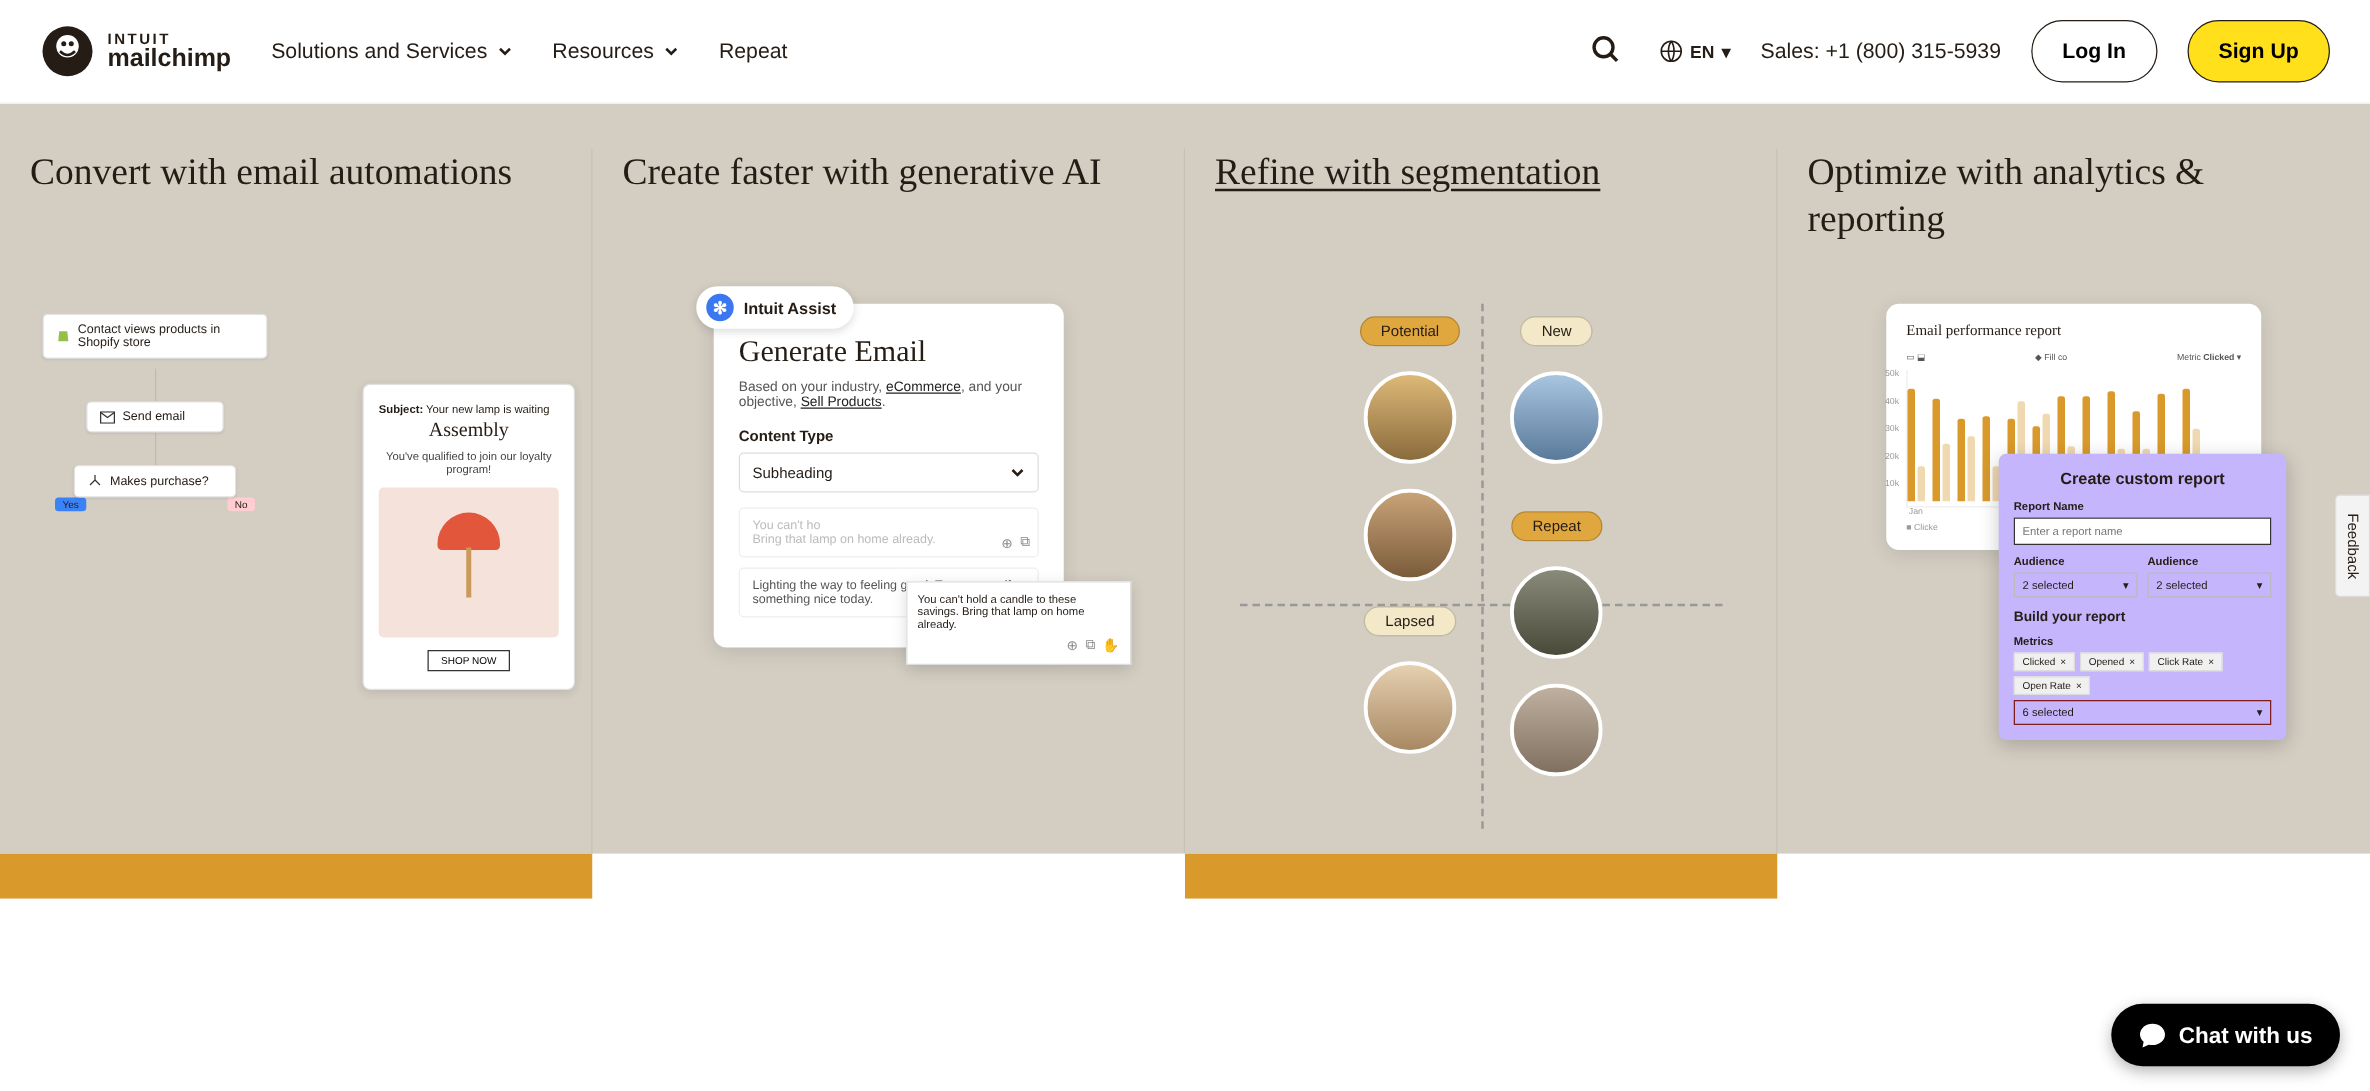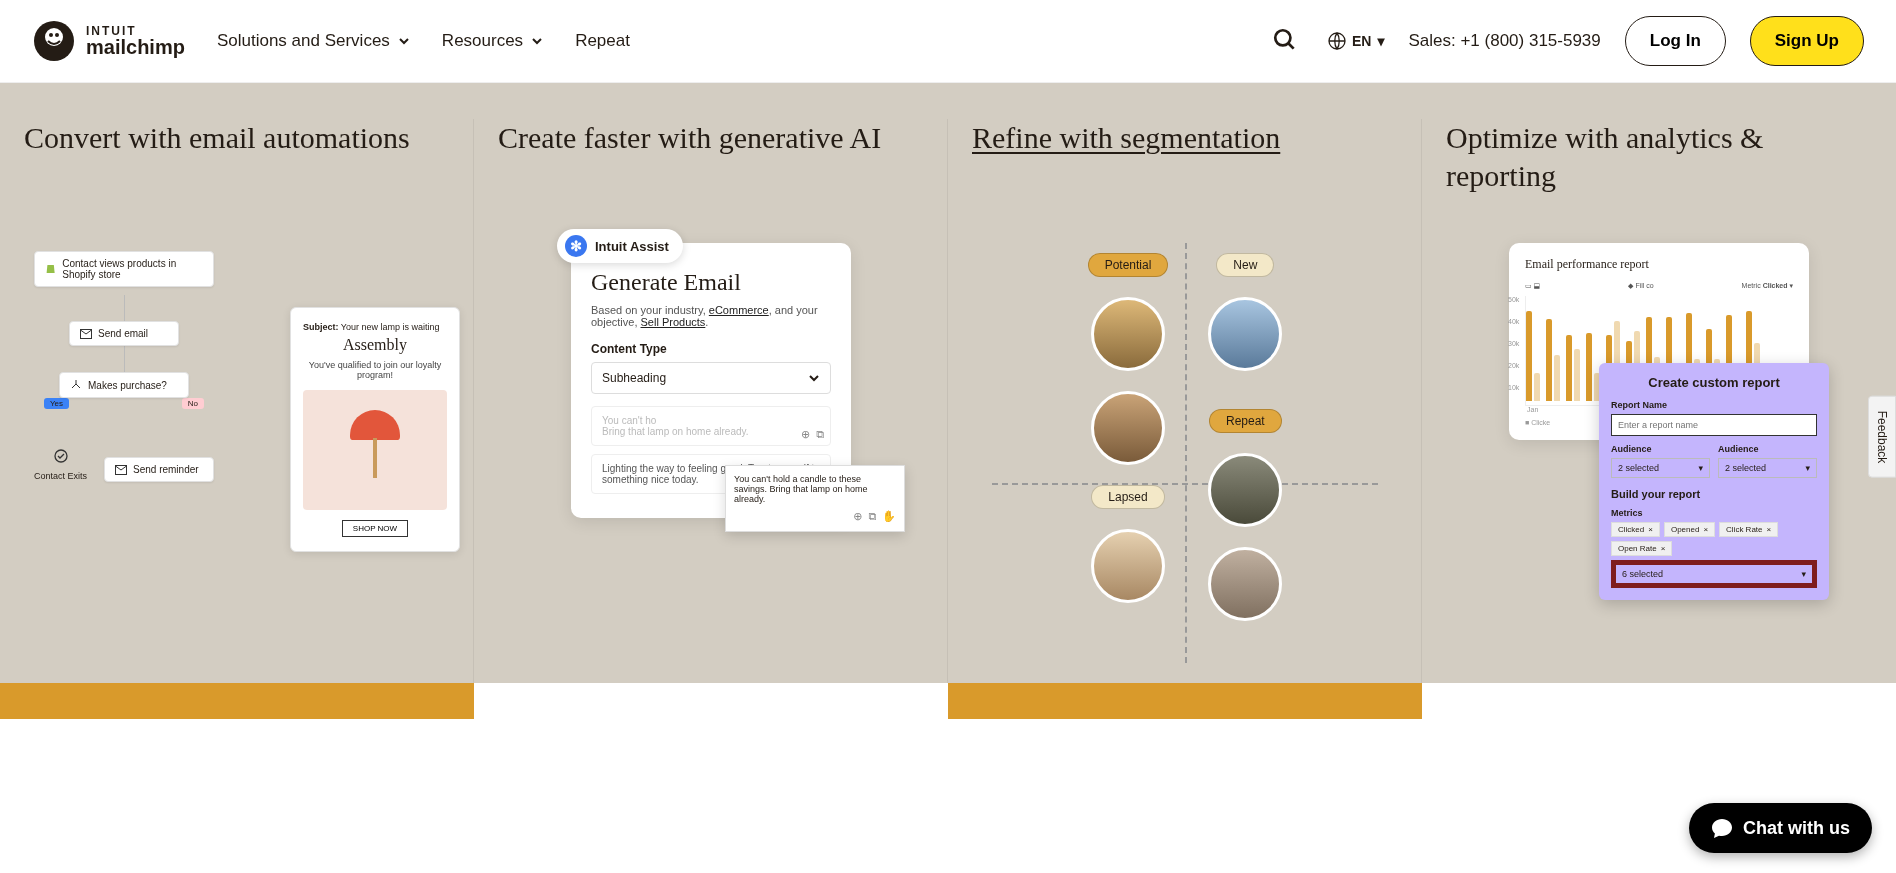--- a/index.html
+++ b/index.html
@@ -90,21 +90,21 @@
 .bar.lt { background: #f0d9b0; }
 .custom-report { position: absolute; top: 120px; right: -20px; width: 230px; background: #c4b5fd; border-radius: 6px; padding: 12px; box-shadow: 0 4px 16px rgba(0,0,0,0.2); }
 .cr-h { font-size: 13px; font-weight: 600; text-align: center; margin-bottom: 10px; }
 .cr-label { font-size: 9px; font-weight: 600; margin: 8px 0 4px; }
 .cr-input { width: 100%; border: 1px solid #333; padding: 5px 6px; font-size: 9px; }
 .cr-row { display: flex; gap: 8px; }
 .cr-select { flex: 1; border: 1px solid #bbb; padding: 4px 6px; font-size: 9px; display: flex; justify-content: space-between; align-items: center; }
 .cr-chips { display: flex; flex-wrap: wrap; gap: 4px; margin: 4px 0; }
 .cr-chip { background: #f0f0f0; border: 1px solid #ddd; padding: 2px 6px; font-size: 8px; display: flex; align-items: center; gap: 4px; }
 .cr-chip .x { font-size: 8px; }
-.cr-full-sel { border: 5px solid #7f1d1d; padding: 4px 6px; font-size: 9px; display: flex; justify-content: space-between; align-items: center; margin-top: 4px; }
+.cr-full-sel { border: 1px solid #7f1d1d; padding: 4px 6px; font-size: 9px; display: flex; justify-content: space-between; align-items: center; margin-top: 4px; }
 
 
 .bottom-bar { display: flex; height: 36px; }
 .bottom-bar div { flex: 1; }
 .bb1 { background: #d99a2b; }
 .bb2 { background: #fff; }
 .bb3 { background: #d99a2b; }
 .bb4 { background: #fff; }
 
 
@@ -193,36 +193,20 @@
         <div style="height:26px;border-left:1px solid #bbb; margin-left:50%"></div>
         <div class="flow-node" style="width:130px;margin:0 auto">
           <svg width="12" height="12" viewBox="0 0 12 12" fill="none" stroke="#333">
               <path d="M6 1v4M6 5L2 9M6 5l4 4"></path>
             </svg>
           <span>Makes purchase?</span>
         </div>
         <div class="flow-branches">
           <span class="yes">Yes</span>
           <span class="no">No</span>
-        </div>
-        <div style="display:flex;justify-content:space-between;margin-top:40px">
-          <div style="text-align:center">
-            <svg width="14" height="14" viewBox="0 0 14 14" fill="none" stroke="#333" stroke-width="1.3">
-                <circle cx="7" cy="7" r="6"></circle>
-                <path d="M4 7l2 2 4-4"></path>
-              </svg>
-            <div class="flow-label">Contact Exits</div>
-          </div>
-          <div class="flow-node" style="width:110px">
-            <svg width="12" height="10" viewBox="0 0 12 10" fill="none" stroke="#333">
-                <rect x="0.5" y="0.5" width="11" height="9"></rect>
-                <path d="M0.5 1L6 5 11.5 1"></path>
-              </svg>
-            <span>Send reminder</span>
-          </div>
         </div>
       </div>
       <div class="product-card">
         <div class="subj"><b>Subject:</b> <span>Your new lamp is waiting</span></div>
         <div class="assembly">Assembly</div>
         <div class="msg">You've qualified to join our loyalty program!</div>
         <div class="lamp-img">
             <div class="lamp-shape"></div>
           </div>
         <button class="shop-btn">SHOP NOW</button>

